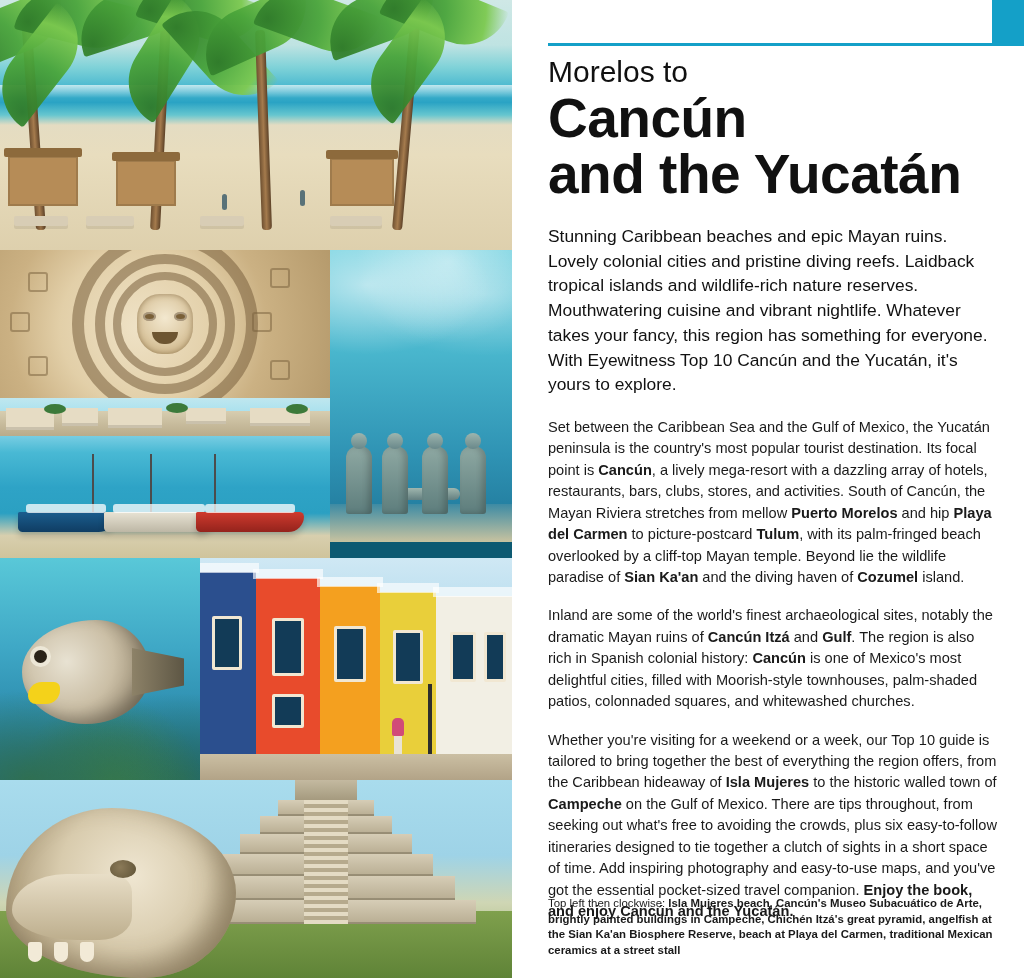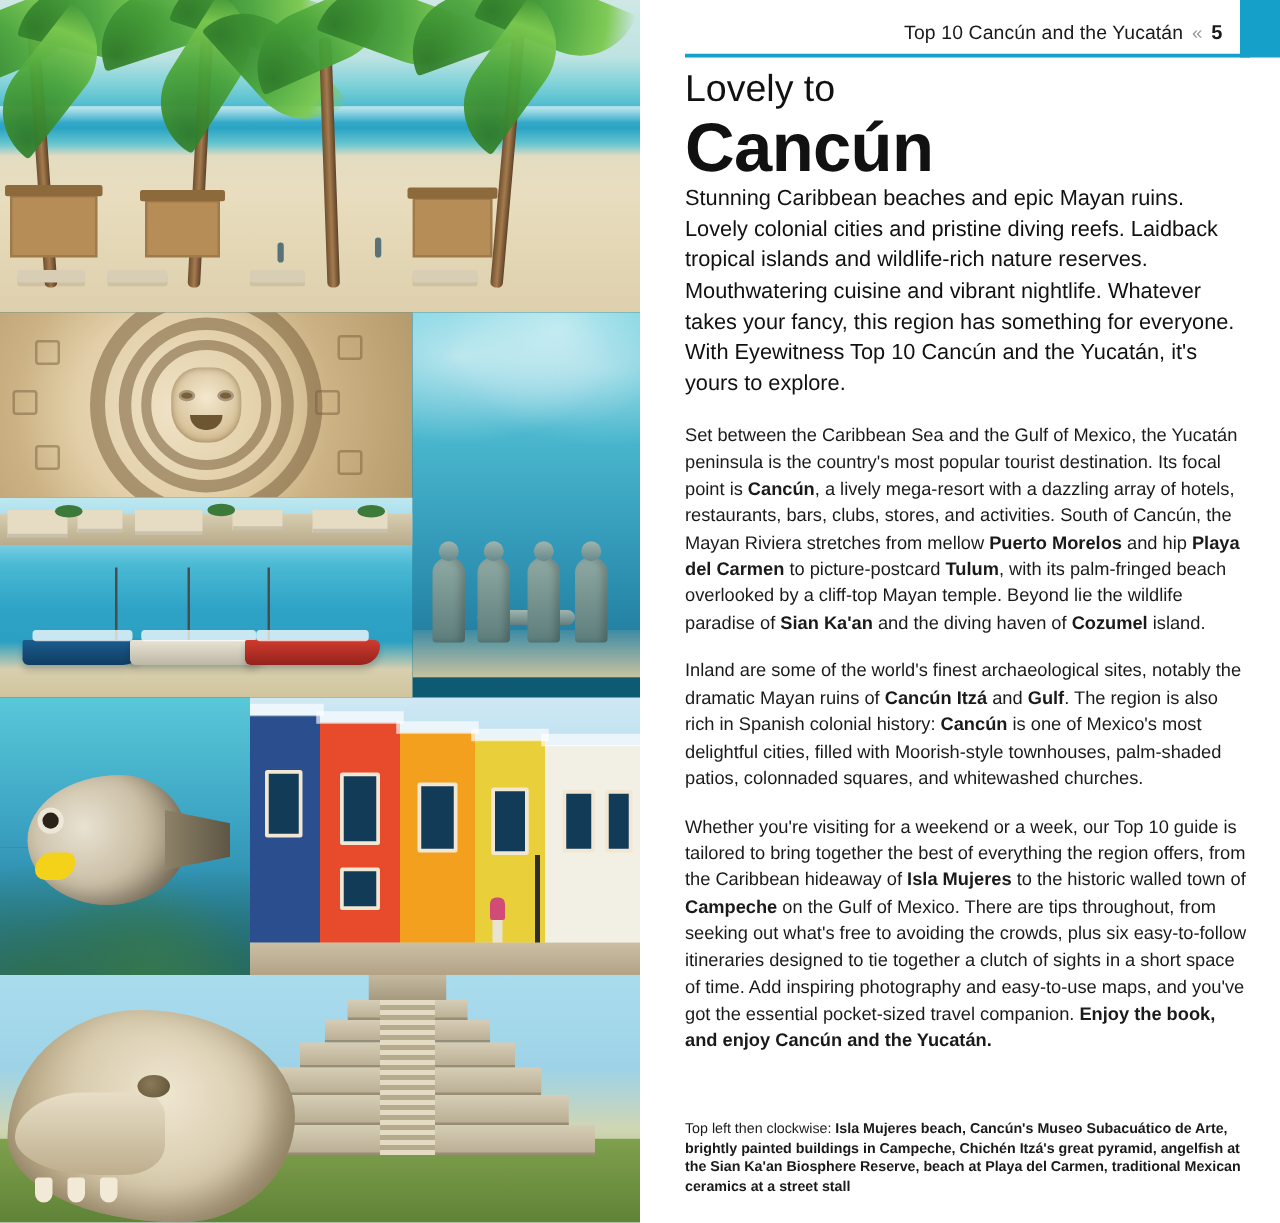--- a/index.html
+++ b/index.html
@@ -471,29 +471,25 @@
         <div class="tooth" style="left:48px;"></div>
         <div class="tooth" style="left:74px;"></div>
       </div>
     </div>
   </div>
 
   <div class="text-col">
     <div class="hdr-square"></div>
     <div class="hdr-rule"></div>
 
-    <div class="running-head">
-      <span>Top 10 Cancún and the Yucatán</span>
-      <span class="chev">«</span>
-      <span class="pg">5</span>
-    </div>
 
     <div class="content">
-      <div class="welcome">Lovely to</div>
+      <div class="welcome">Morelos to</div>
       <div class="title1">Cancún</div>
+      <div class="title2">and the Yucatán</div>
 
       <div class="intro">Stunning Caribbean beaches and epic Mayan ruins. Lovely colonial cities and pristine diving reefs. Laidback tropical islands and wildlife-rich nature reserves. Mouthwatering cuisine and vibrant nightlife. Whatever takes your fancy, this region has something for everyone. With Eyewitness Top 10 Cancún and the Yucatán, it's yours to explore.</div>
 
       <p class="body">Set between the Caribbean Sea and the Gulf of Mexico, the Yucatán peninsula is the country's most popular tourist destination. Its focal point is <b>Cancún</b>, a lively mega-resort with a dazzling array of hotels, restaurants, bars, clubs, stores, and activities. South of Cancún, the Mayan Riviera stretches from mellow <b>Puerto Morelos</b> and hip <b>Playa del Carmen</b> to picture-postcard <b>Tulum</b>, with its palm-fringed beach overlooked by a cliff-top Mayan temple. Beyond lie the wildlife paradise of <b>Sian Ka'an</b> and the diving haven of <b>Cozumel</b> island.</p>
       <p class="body">Inland are some of the world's finest archaeological sites, notably the dramatic Mayan ruins of <b>Cancún Itzá</b> and <b>Gulf</b>. The region is also rich in Spanish colonial history: <b>Cancún</b> is one of Mexico's most delightful cities, filled with Moorish-style townhouses, palm-shaded patios, colonnaded squares, and whitewashed churches.</p>
       <p class="body">Whether you're visiting for a weekend or a week, our Top 10 guide is tailored to bring together the best of everything the region offers, from the Caribbean hideaway of <b>Isla Mujeres</b> to the historic walled town of <b>Campeche</b> on the Gulf of Mexico. There are tips throughout, from seeking out what's free to avoiding the crowds, plus six easy-to-follow itineraries designed to tie together a clutch of sights in a short space of time. Add inspiring photography and easy-to-use maps, and you've got the essential pocket-sized travel companion. <b>Enjoy the book, and enjoy Cancún and the Yucatán.</b></p>
     </div>
 
     <div class="caption">
       <span class="lead">Top left then clockwise: </span><b>Isla Mujeres beach, Cancún's Museo Subacuático de Arte, brightly painted buildings in Campeche, Chichén Itzá's great pyramid, angelfish at the Sian Ka'an Biosphere Reserve, beach at Playa del Carmen, traditional Mexican ceramics at a street stall</b>

